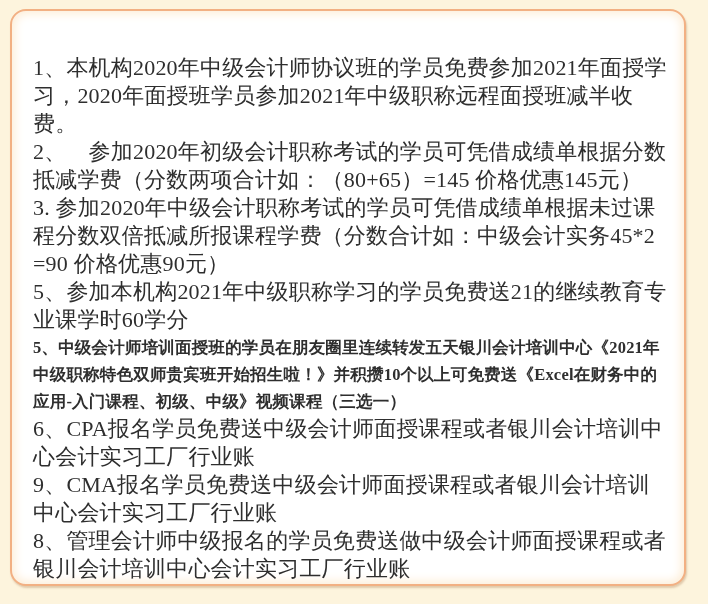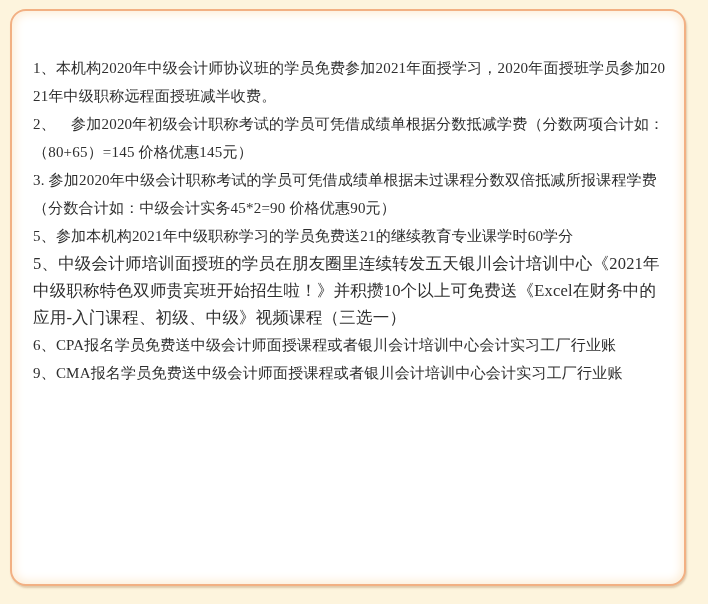--- a/index.html
+++ b/index.html
@@ -29,36 +29,38 @@
   .content {
     position: absolute;
     left: 21px;
     right: 17px;
     top: 43px;
     color: #2e2e2e;
   }
   .content p {
     margin: 0;
     padding: 0;
-    font-size: 15px;
+    font-size: 22px;
     line-height: 28px;
     letter-spacing: 0.2px;
     word-break: break-all;
   }
   .content p.small {
     font-size: 16.5px;
     line-height: 27px;
+    font-weight: bold;
   }
 </style>
 </head>
 <body>
 
 <div class="card">
   <div class="content">
     <p>1、本机构2020年中级会计师协议班的学员免费参加2021年面授学习，2020年面授班学员参加2021年中级职称远程面授班减半收费。</p>
     <p>2、　参加2020年初级会计职称考试的学员可凭借成绩单根据分数抵减学费（分数两项合计如：（80+65）=145 价格优惠145元）</p>
     <p>3. 参加2020年中级会计职称考试的学员可凭借成绩单根据未过课程分数双倍抵减所报课程学费（分数合计如：中级会计实务45*2=90 价格优惠90元）</p>
     <p>5、参加本机构2021年中级职称学习的学员免费送21的继续教育专业课学时60学分</p>
     <p class="small">5、中级会计师培训面授班的学员在朋友圈里连续转发五天银川会计培训中心《2021年中级职称特色双师贵宾班开始招生啦！》并积攒10个以上可免费送《Excel在财务中的应用-入门课程、初级、中级》视频课程（三选一）</p>
     <p>6、CPA报名学员免费送中级会计师面授课程或者银川会计培训中心会计实习工厂行业账</p>
     <p>9、CMA报名学员免费送中级会计师面授课程或者银川会计培训中心会计实习工厂行业账</p>
+    <p>8、管理会计师中级报名的学员免费送做中级会计师面授课程或者银川会计培训中心会计实习工厂行业账</p>
   </div>
 </div>
 
 </body></html>

